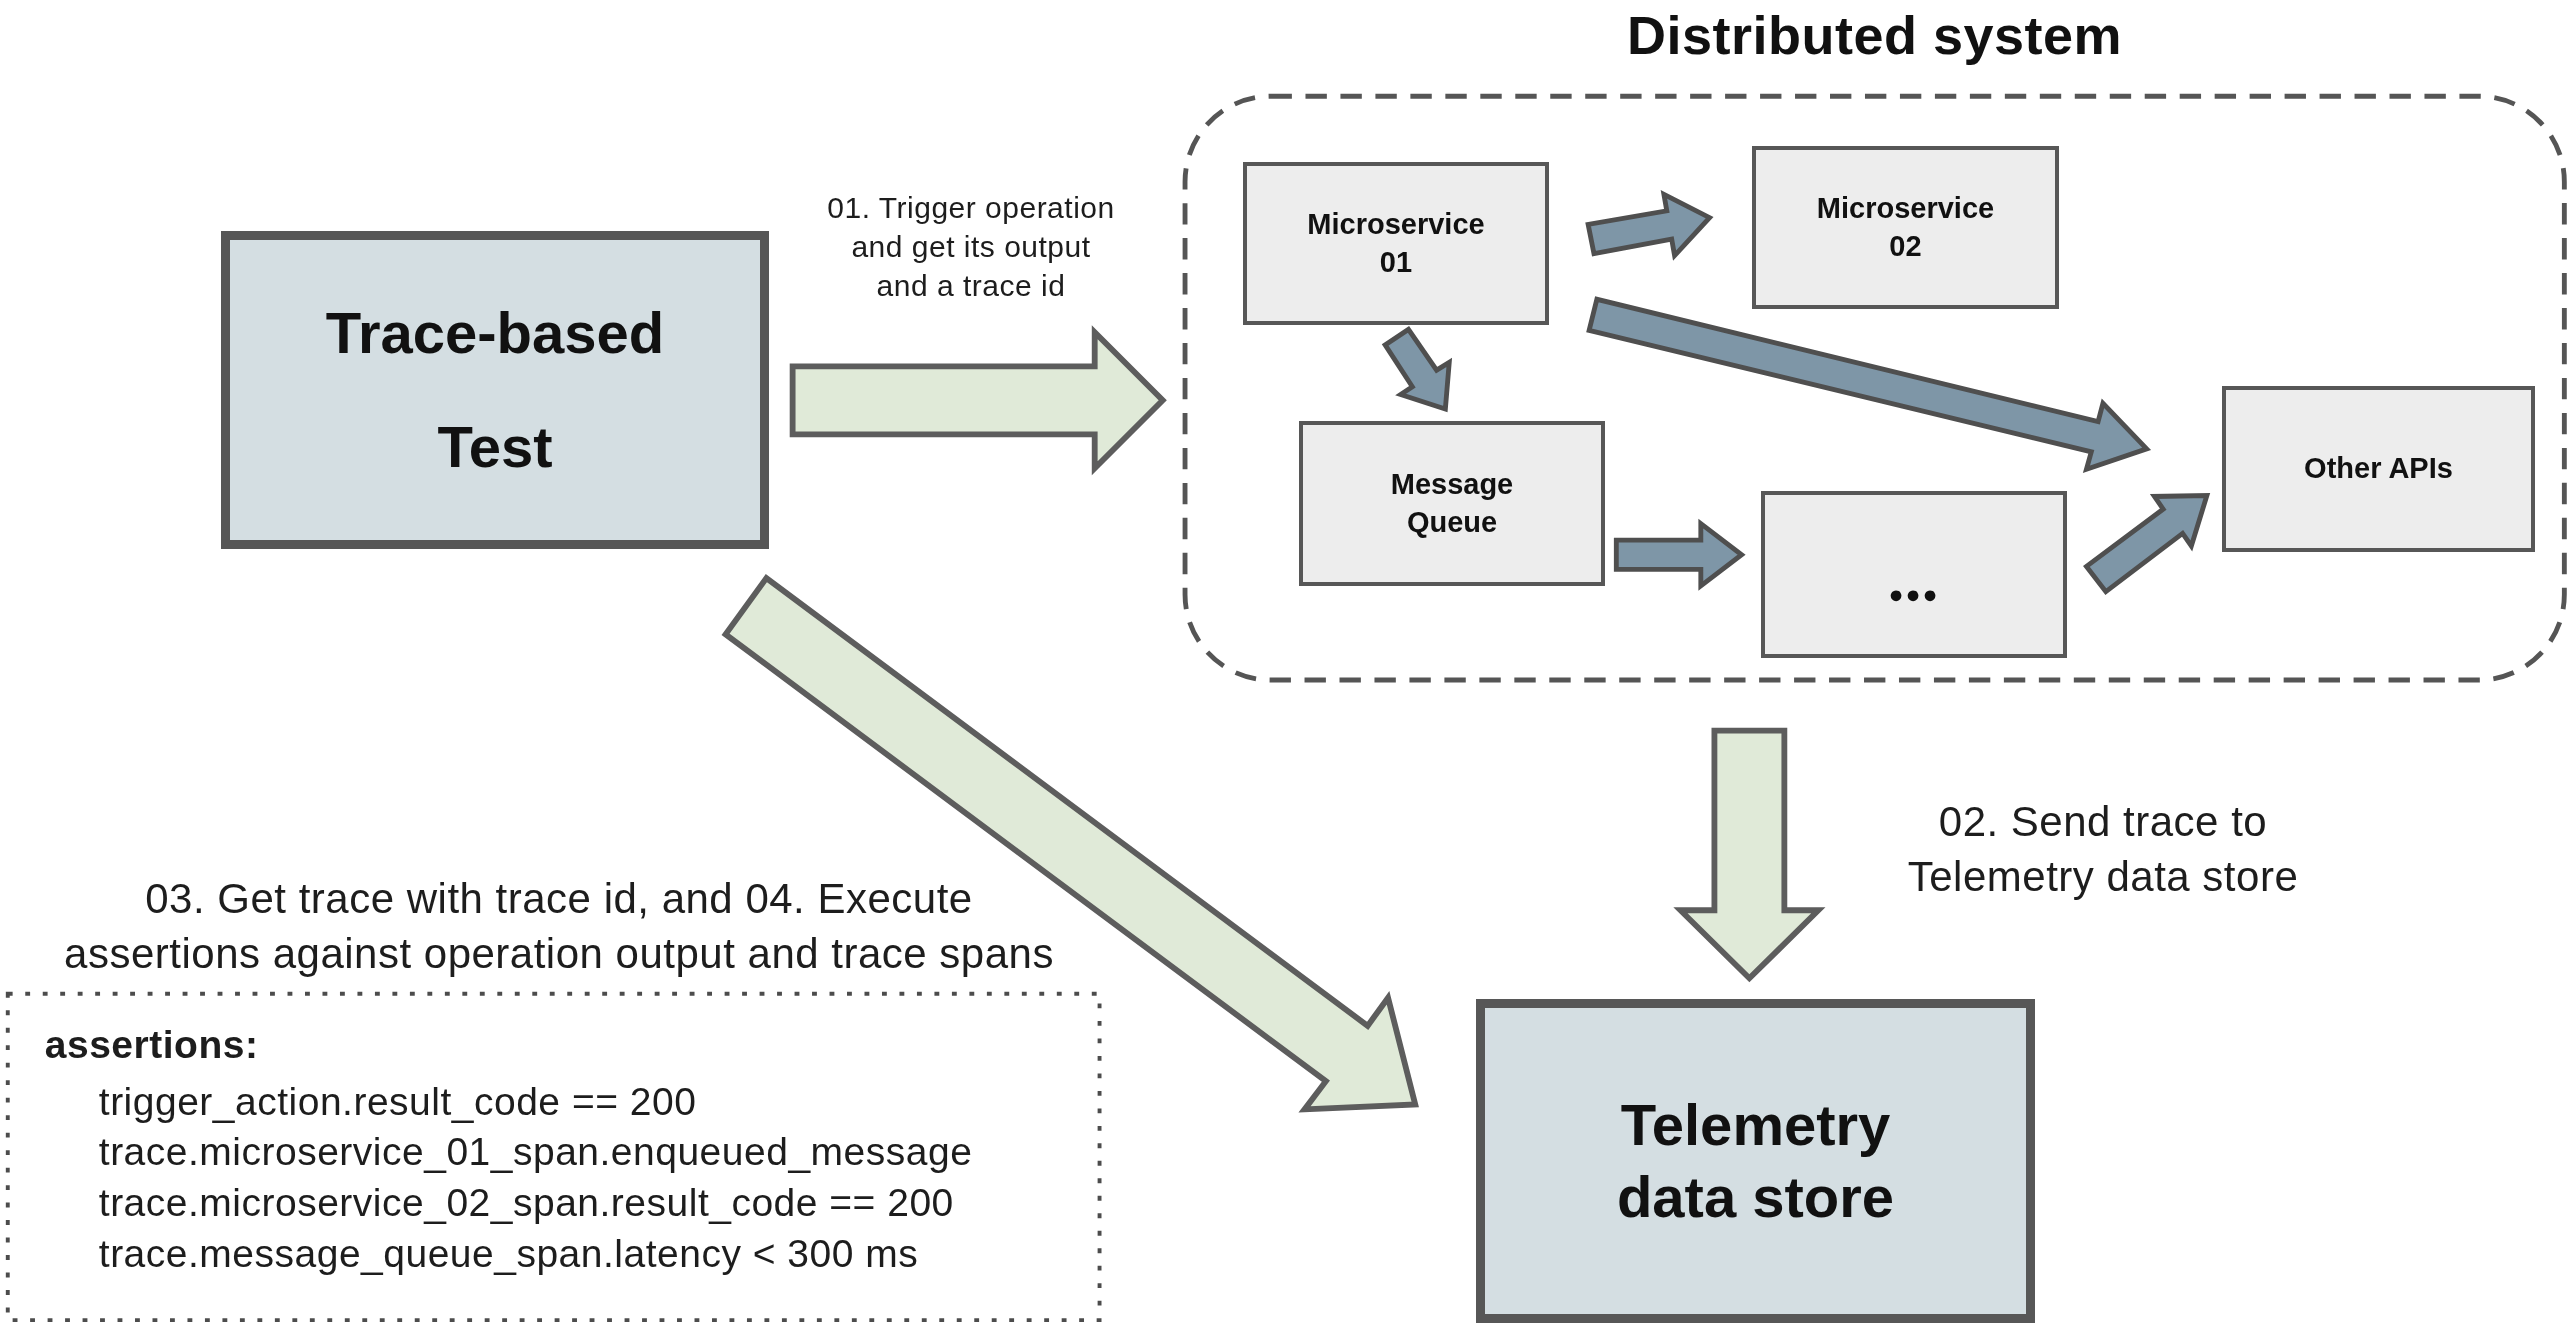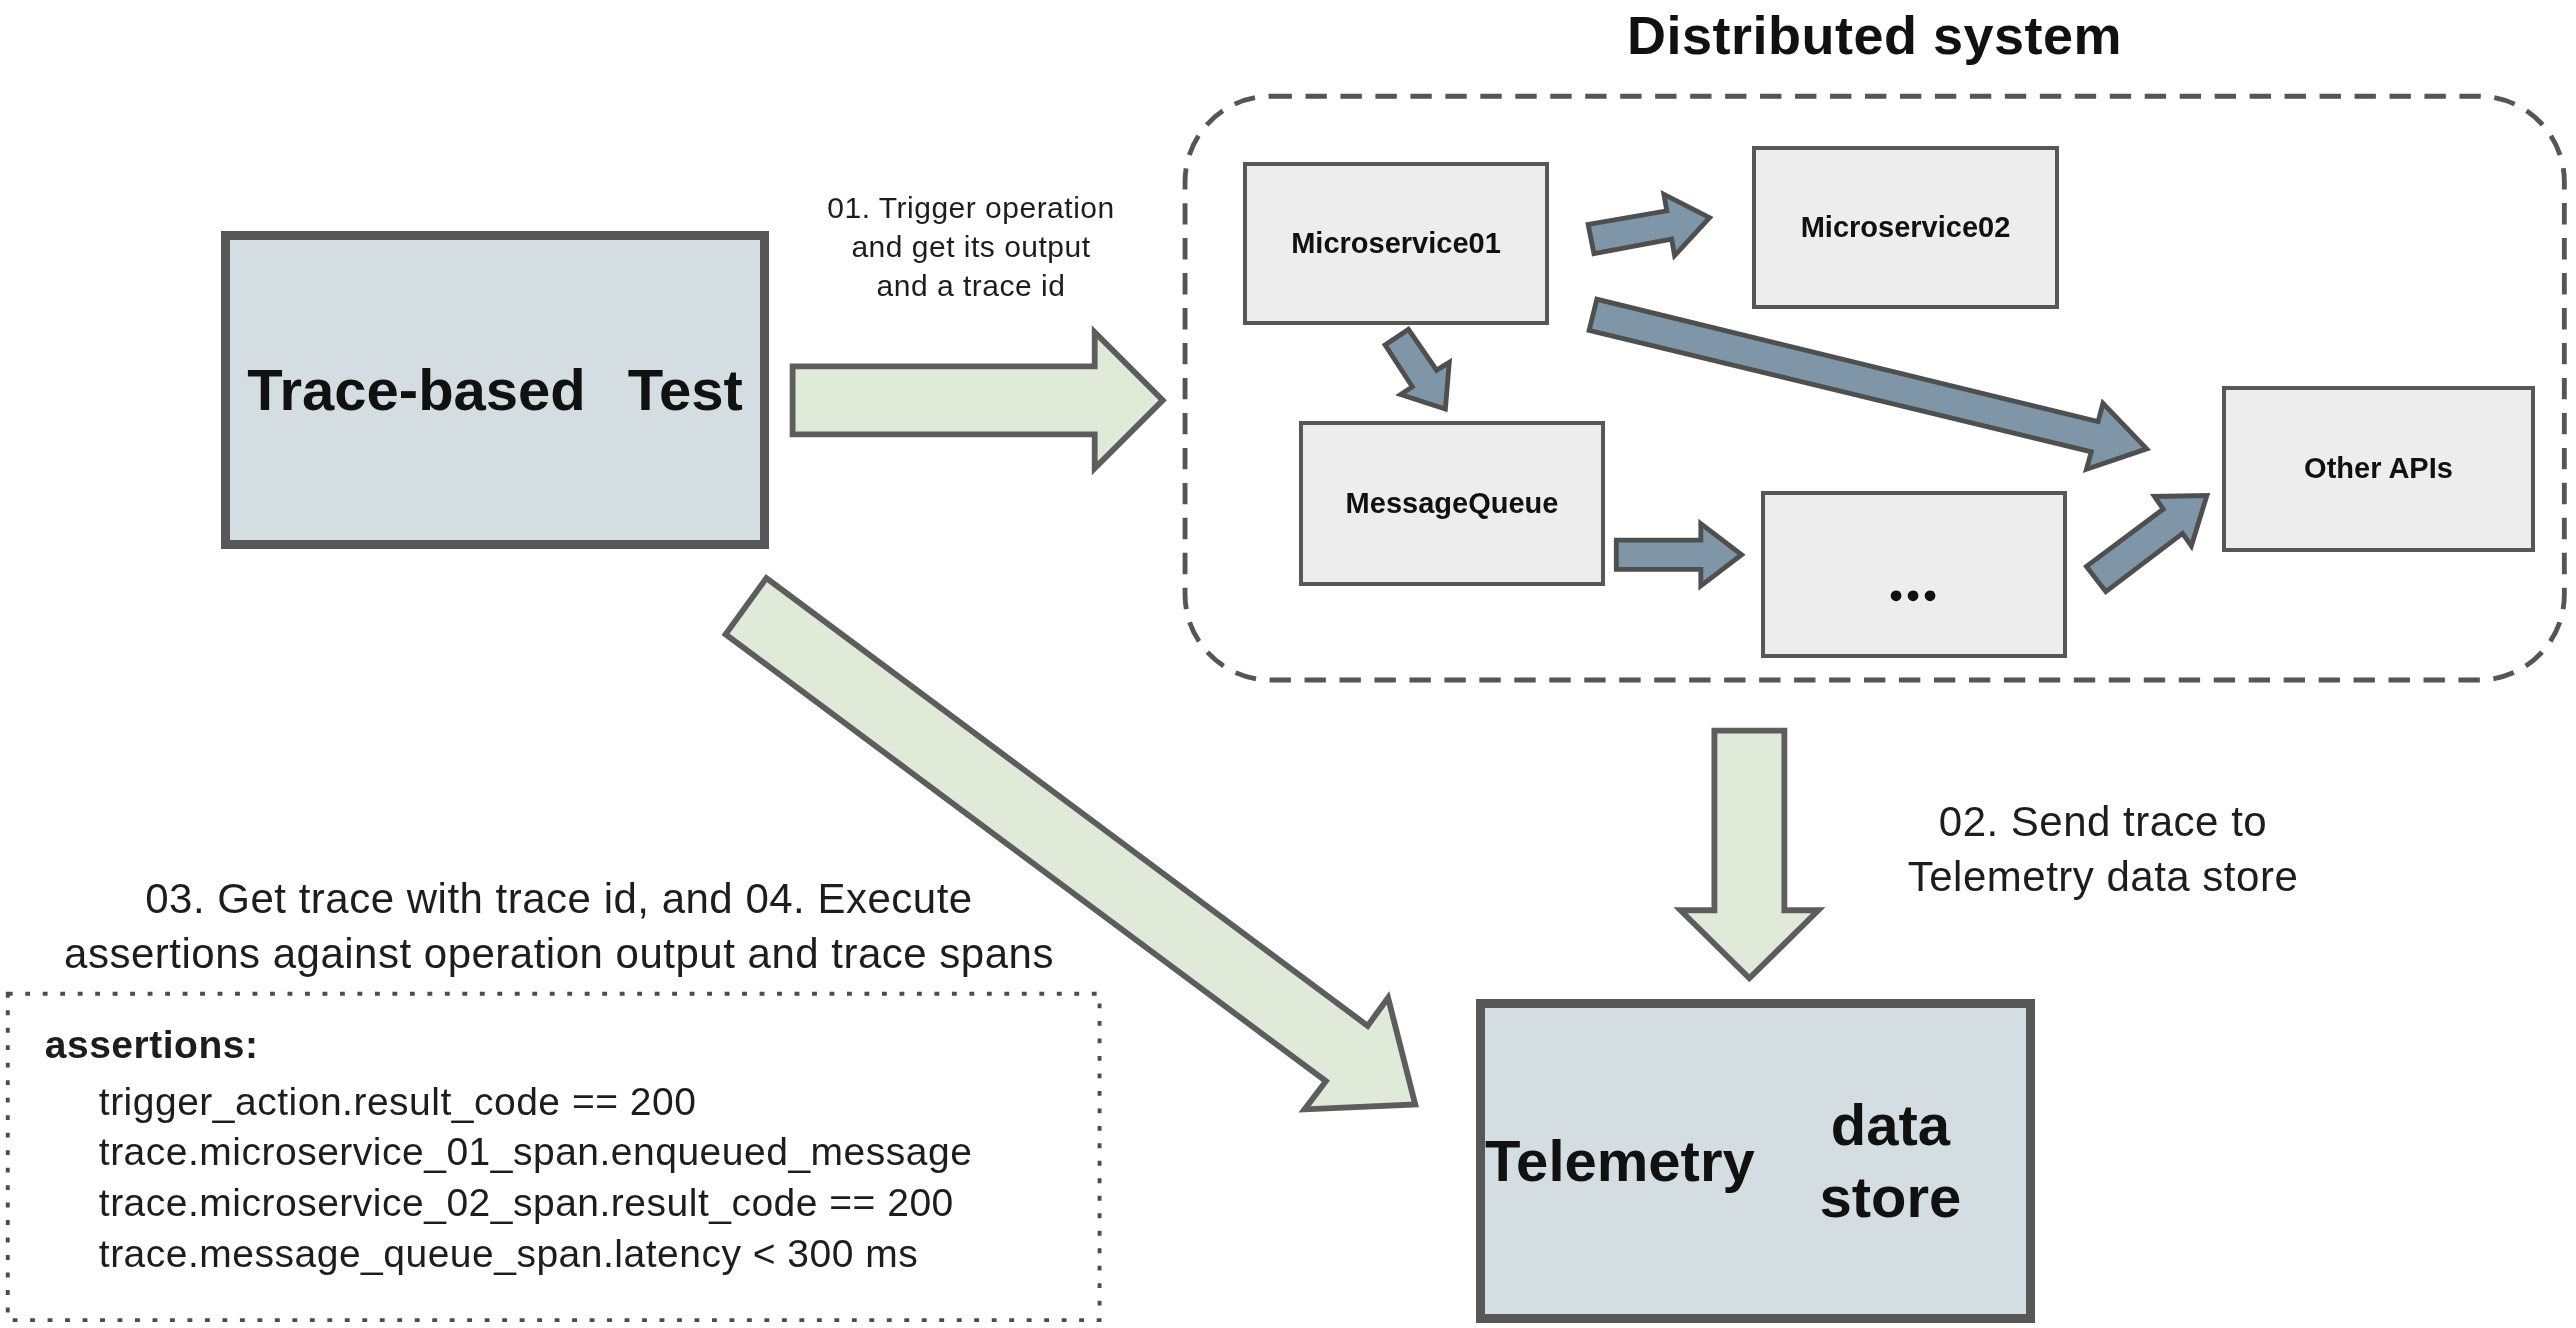--- a/index.html
+++ b/index.html
@@ -11,21 +11,21 @@
   }
   .abs{position:absolute;}
   
   #title{
     left:1185px;top:0;width:1379px;height:70px;
     display:flex;align-items:center;justify-content:center;
     font-size:54px;font-weight:bold;letter-spacing:0.5px;color:var(--text,#111);
   }
   
   .node{
-    display:flex;flex-direction:row;align-items:center;justify-content:center;
+    display:flex;flex-direction:column;align-items:center;justify-content:center;
     text-align:center;font-weight:bold;box-sizing:border-box;line-height:1.3;
   }
   .node.big{
     background:var(--node-fill-blue,#d4dee2);
     border:9.7px solid var(--node-border,#575757);
     font-size:58px;line-height:1.25;
   }
   .node.small{
     background:var(--node-fill-gray,#ededed);
     border:4.9px solid var(--node-border,#575757);

